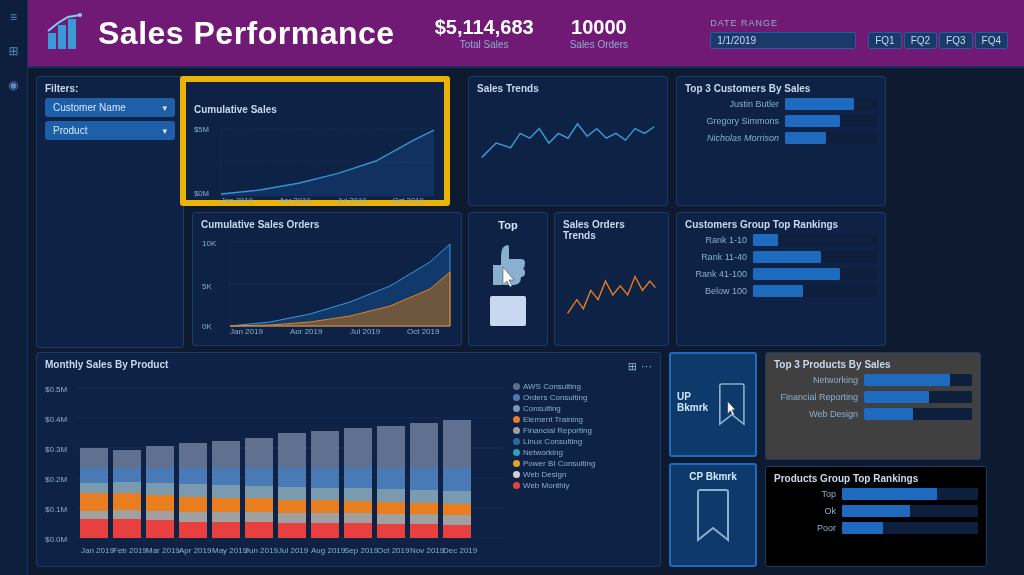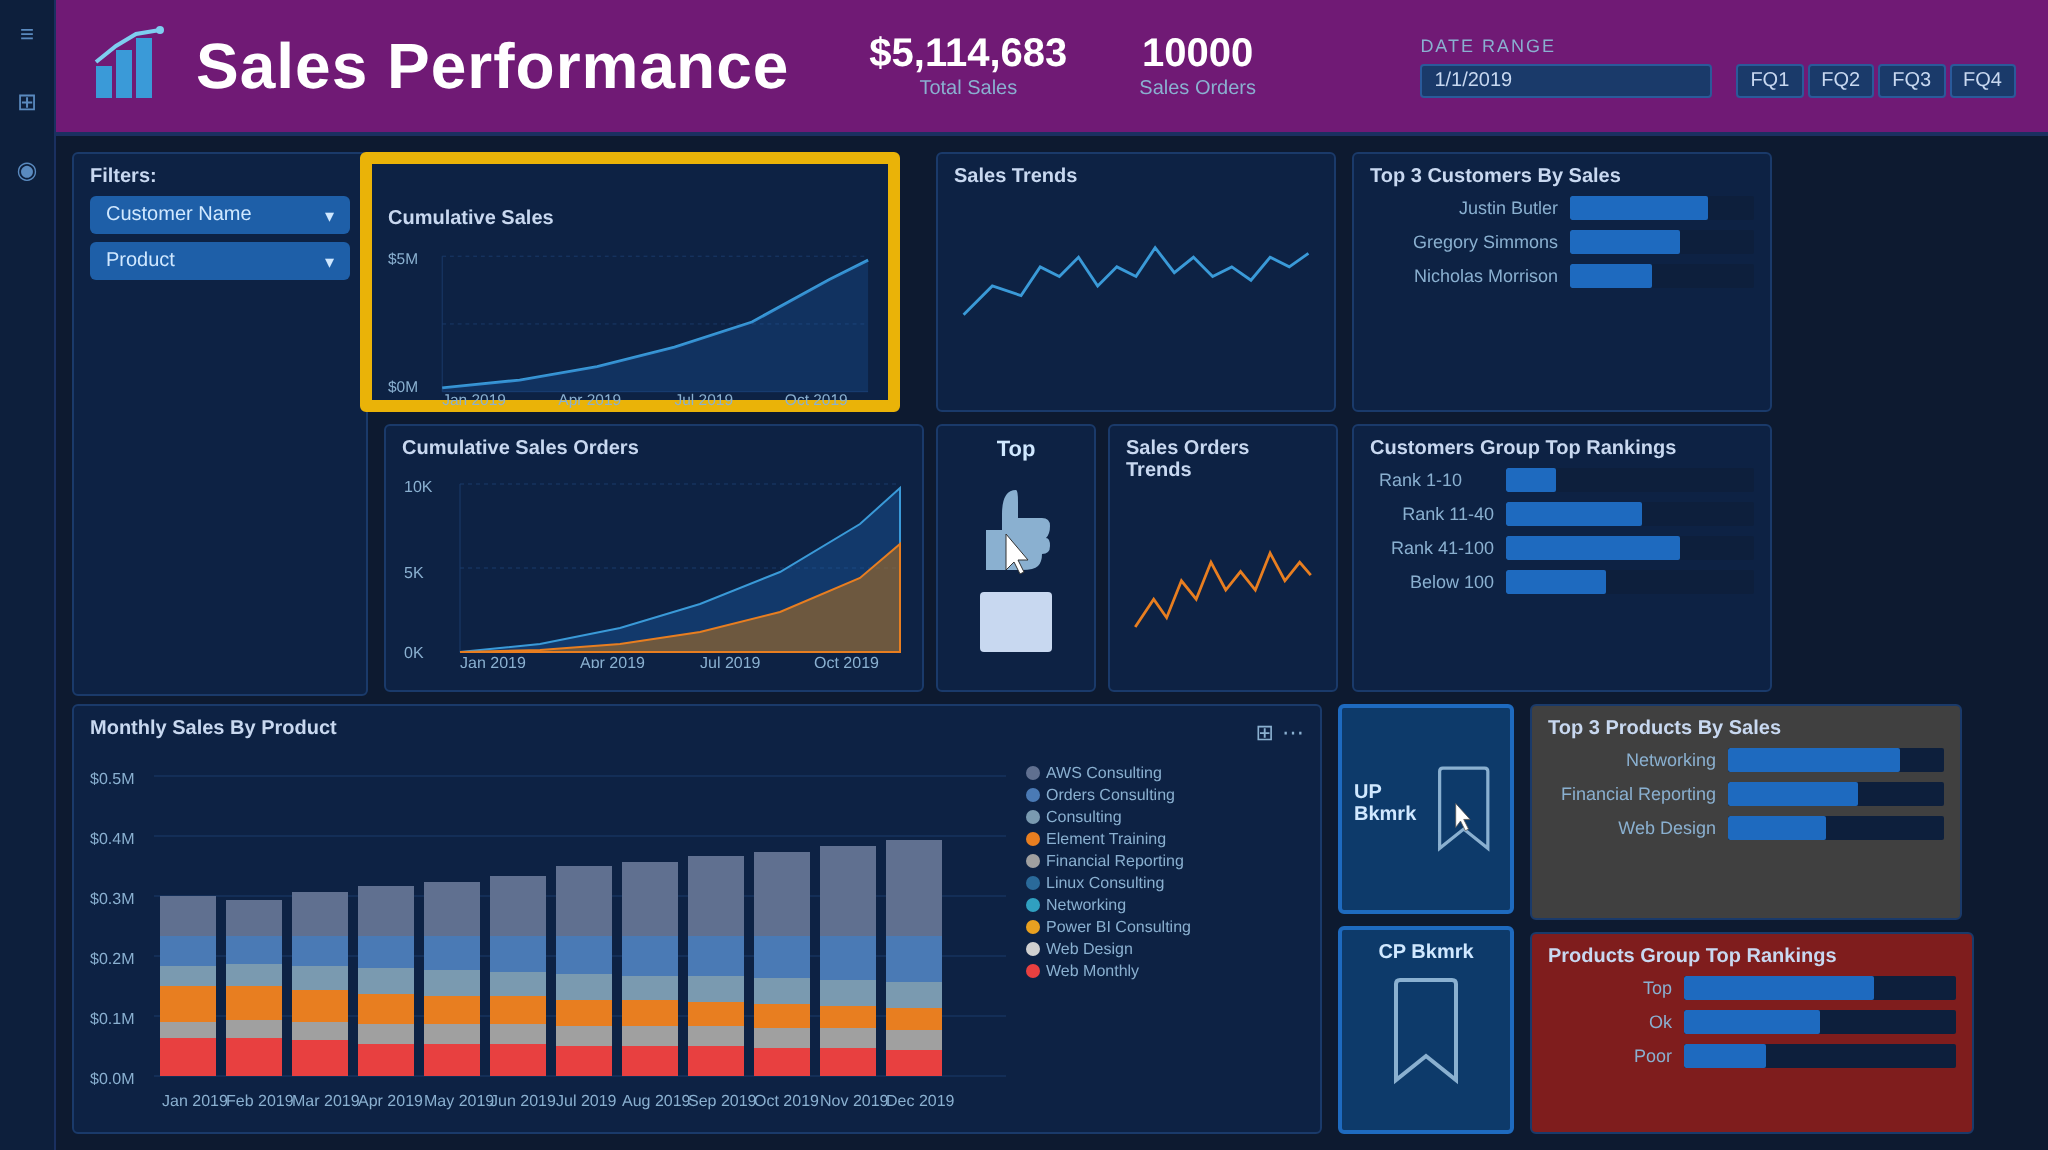--- a/index.html
+++ b/index.html
@@ -270,21 +270,21 @@
             <div class="bar-fill" style="width:75%;background:#1e6abf;"></div>
           </div>
       </div>
       <div class="bar-row">
         <div style="width:100px;font-size:9px;color:#8ab0d0;text-align:right;padding-right:6px;">Gregory Simmons</div>
         <div class="bar-bg">
             <div class="bar-fill" style="width:60%;background:#1e6abf;"></div>
           </div>
       </div>
       <div class="bar-row">
-        <div style="width:100px;font-size:9px;color:#8ab0d0;text-align:right;padding-right:6px;">Nicholas Morrison</div>
+        <div style="width:100px;font-size:9px;color:#8ab0d0;text-align:right;padding-right:6px;font-style:italic;">Nicholas Morrison</div>
         <div class="bar-bg">
             <div class="bar-fill" style="width:45%;background:#1e6abf;"></div>
           </div>
       </div>
     </div>
   </div>
 
   <div style="position:absolute;left:164px;top:144px;width:270px;height:134px;background:#0d2244;border:1px solid #1a3a6a;border-radius:3px;padding:6px 8px;">
     <div class="panel-title">Cumulative Sales Orders</div>
     <svg width="100%" height="100" viewBox="0 0 250 100">
@@ -325,21 +325,21 @@
     <div class="panel-title">Sales Orders Trends</div>
     <svg width="100%" height="100" viewBox="0 0 105 100">
       <polyline points="5,70 15,55 22,65 30,45 38,55 46,35 54,50 62,40 70,50 78,30 86,45 94,35 100,42" fill="none" stroke="#e87e20" stroke-width="1.5"></polyline>
     </svg>
   </div>
 
   <div style="position:absolute;left:648px;top:144px;width:210px;height:134px;background:#0d2244;border:1px solid #1a3a6a;border-radius:3px;padding:6px 8px;">
     <div class="panel-title">Customers Group Top Rankings</div>
     <div>
       <div class="bar-row">
-        <div style="width:68px;font-size:9px;color:#8ab0d0;text-align:right;padding-right:22px;">Rank 1-10</div>
+        <div style="width:68px;font-size:9px;color:#8ab0d0;text-align:right;padding-right:6px;">Rank 1-10</div>
         <div class="bar-bg">
             <div class="bar-fill" style="width:20%;background:#1e6abf;"></div>
           </div>
       </div>
       <div class="bar-row">
         <div style="width:68px;font-size:9px;color:#8ab0d0;text-align:right;padding-right:6px;">Rank 11-40</div>
         <div class="bar-bg">
             <div class="bar-fill" style="width:55%;background:#1e6abf;"></div>
           </div>
       </div>
@@ -563,21 +563,21 @@
       </div>
       <div class="bar-row">
         <div style="width:90px;font-size:9px;color:#8ab0d0;text-align:right;padding-right:6px;">Web Design</div>
         <div class="bar-bg">
             <div class="bar-fill" style="width:45%;background:#1e6abf;"></div>
           </div>
       </div>
     </div>
   </div>
 
-  <div style="position:absolute;left:737px;top:398px;width:222px;height:101px;background:#7f1d1d;border:1px solid #1a3a6a;border-radius:3px;padding:6px 8px;">
+  <div style="position:absolute;left:737px;top:398px;width:222px;height:101px;background:#000000;border:1px solid #1a3a6a;border-radius:3px;padding:6px 8px;">
     <div class="panel-title">Products Group Top Rankings</div>
     <div>
       <div class="bar-row">
         <div style="width:68px;font-size:9px;color:#8ab0d0;text-align:right;padding-right:6px;">Top</div>
         <div class="bar-bg">
             <div class="bar-fill" style="width:70%;background:#1e6abf;"></div>
           </div>
       </div>
       <div class="bar-row">
         <div style="width:68px;font-size:9px;color:#8ab0d0;text-align:right;padding-right:6px;">Ok</div>

